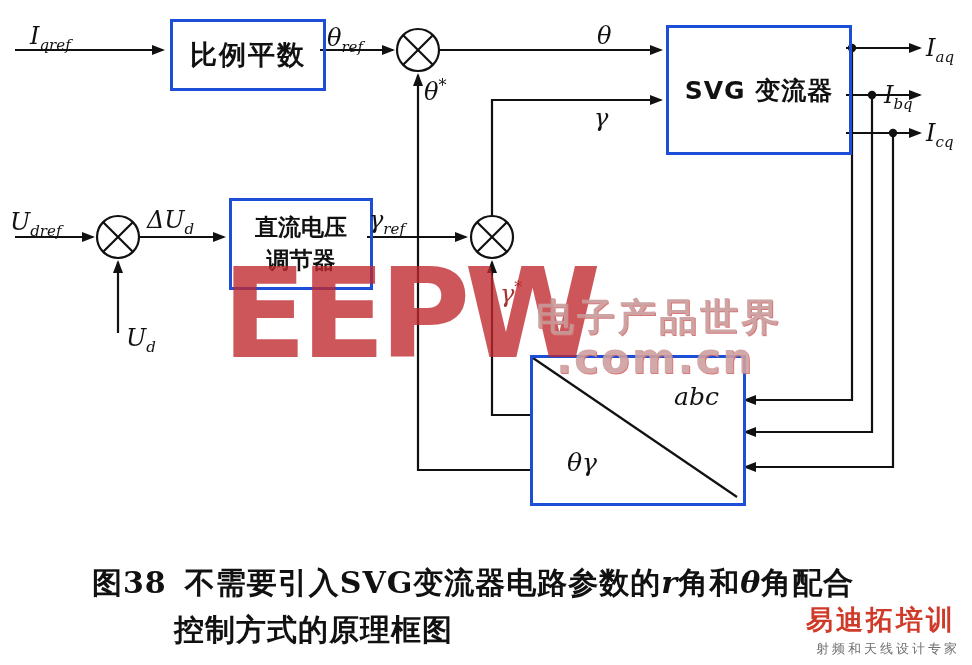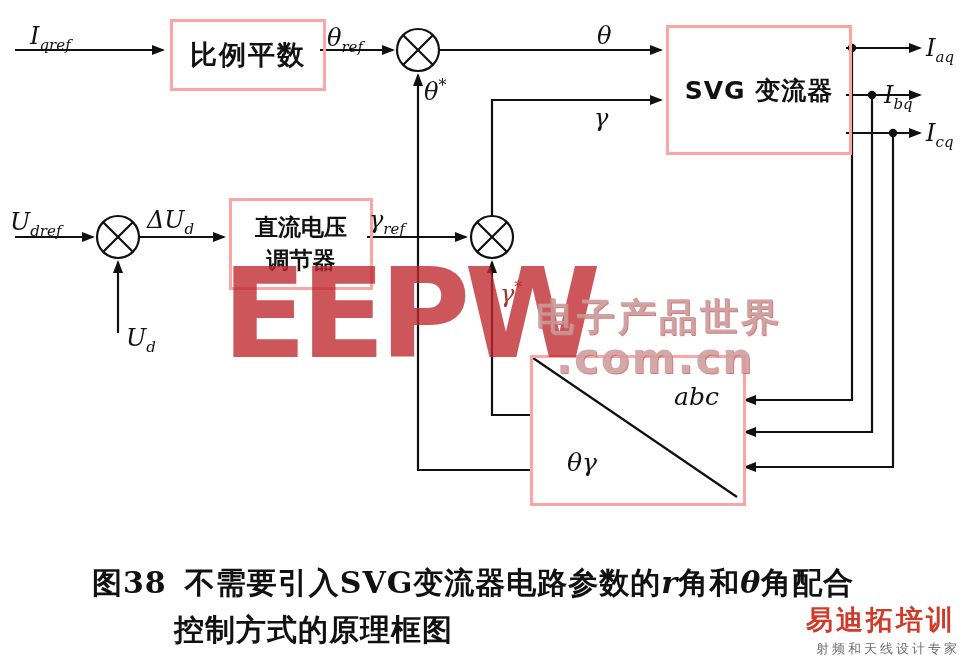--- a/index.html
+++ b/index.html
@@ -2,21 +2,21 @@
 <html><head>
 <meta charset="utf-8">
 <style>
   html,body{margin:0;padding:0;background:#ffffff;}
   .canvas{position:relative;width:972px;height:665px;background:#ffffff;overflow:hidden;
           font-family:"DejaVu Serif",serif;color:#111;}
   svg.wires{position:absolute;left:0;top:0;z-index:1;}
   .ln{stroke:#111;stroke-width:2.2;fill:none;marker-end:url(#ah);}
   .lnp{stroke:#111;stroke-width:2.2;fill:none;}
 
-  .box{position:absolute;border:3px solid #fca5a5;z-index:2;display:flex;
+  .box{position:absolute;border:3px solid #1d4ed8;z-index:2;display:flex;
        align-items:center;justify-content:center;text-align:center;
        font-weight:bold;background:transparent;
        font-family:"DejaVu Sans",sans-serif;}
   .box-prop{left:170px;top:19px;width:150px;height:66px;font-size:27px;letter-spacing:2px;}
   .box-dc{left:229px;top:198px;width:138px;height:86px;font-size:23px;line-height:1.45;}
   .box-svg{left:666px;top:25px;width:180px;height:124px;font-size:25px;letter-spacing:1px;}
   .box-xform{left:530px;top:355px;width:210px;height:145px;display:block;}
   .xlabel{position:absolute;font-style:italic;font-weight:normal;font-size:25px;
           font-family:"DejaVu Serif",serif;}
   .xl-abc{right:24px;top:24px;}

